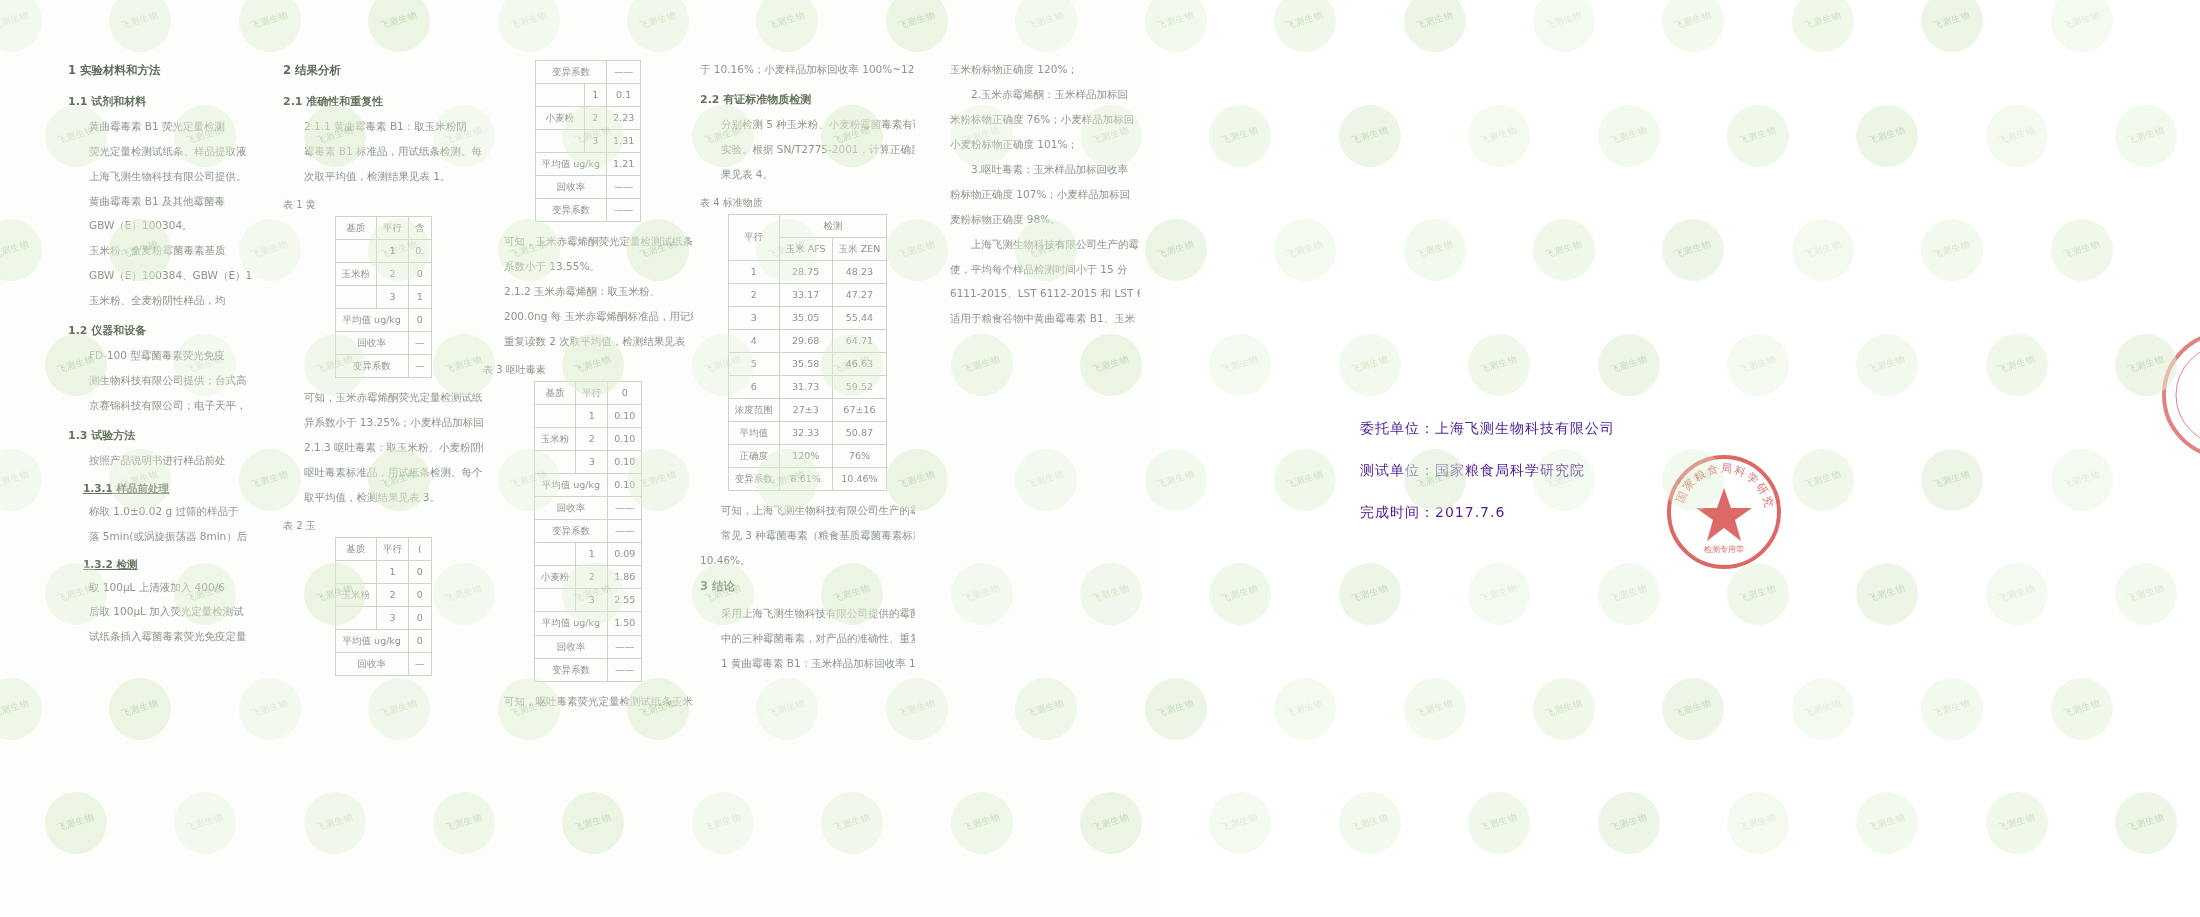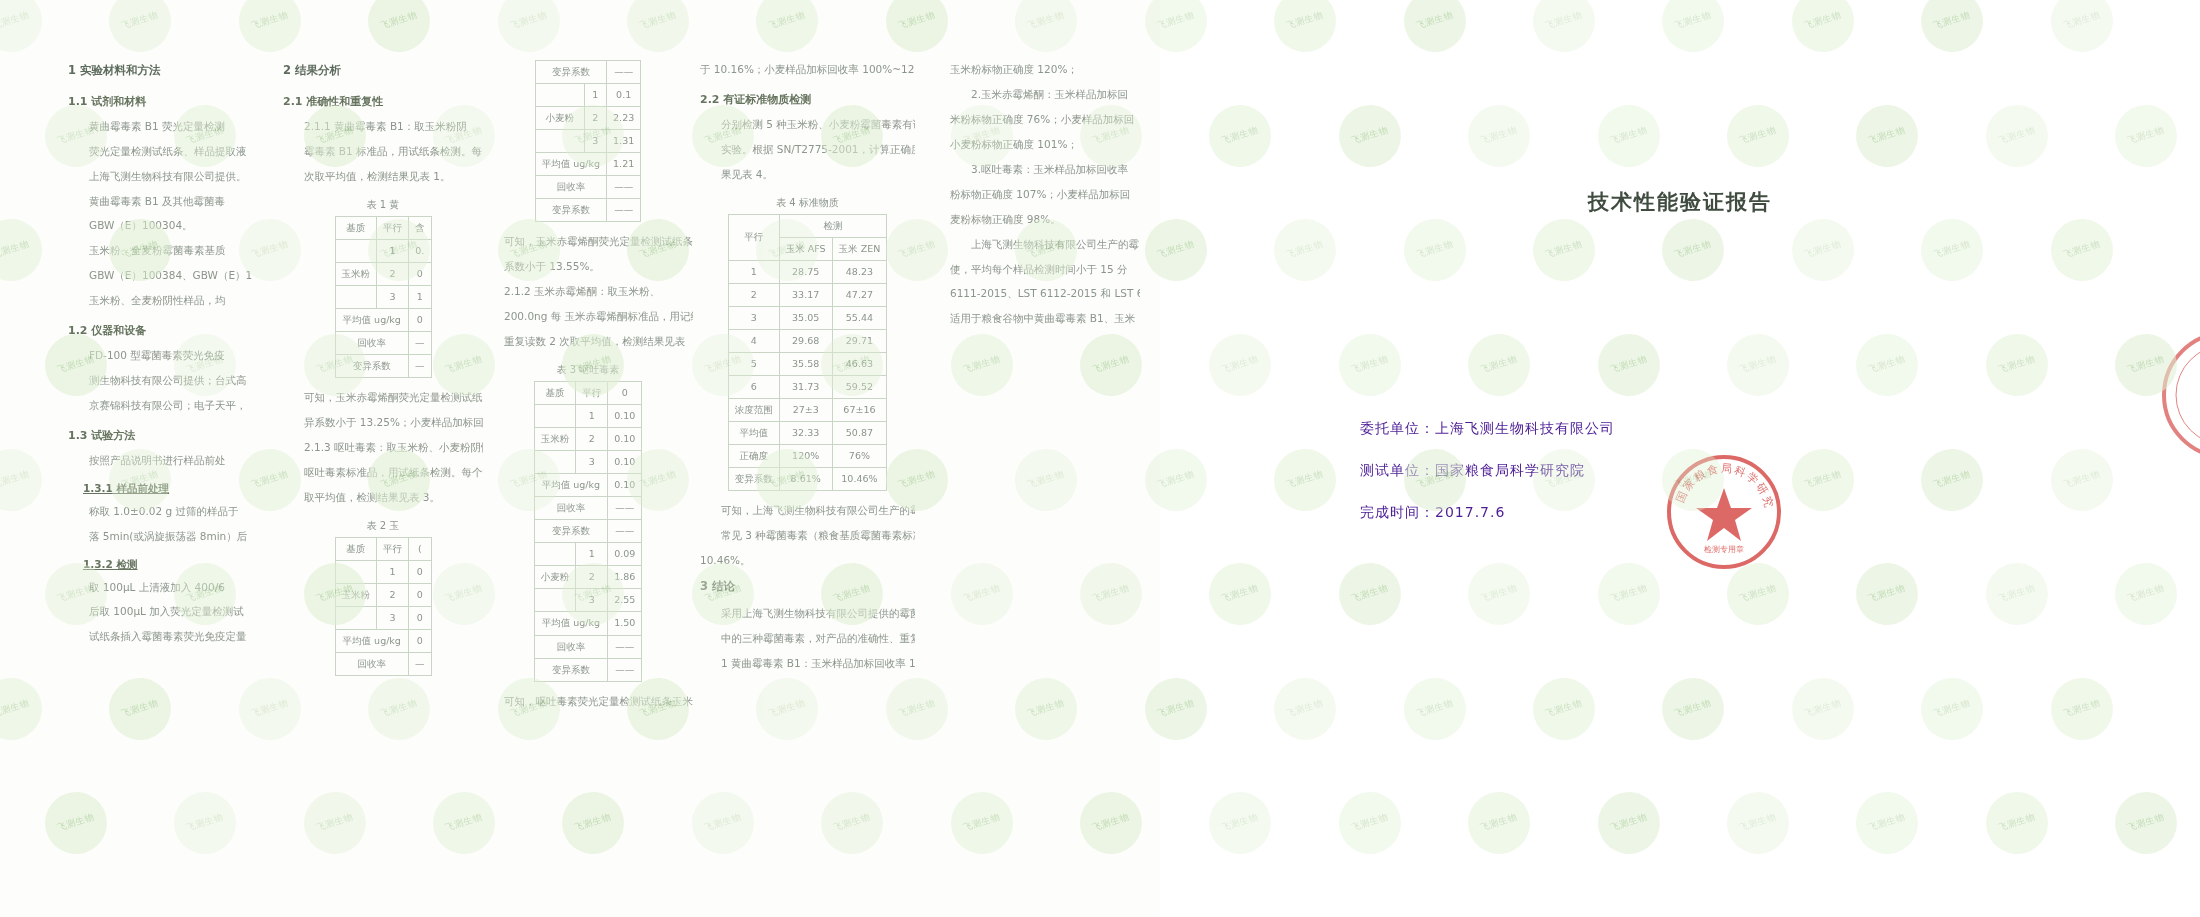--- a/index.html
+++ b/index.html
@@ -74,21 +74,21 @@
   .col p{
     margin:0 0 5px 0;
     text-indent:2em;
     color:#8b968b;
     white-space:nowrap;
     overflow:hidden;
   }
   .col p.noind{text-indent:0;}
   .tbl-cap{
     font-size:10px;
-    text-align:center;
+    text-align:left;
     margin:8px 0 2px 0;
     color:#8b968b;
   }
   table.doc{
     border-collapse:collapse;
     font-size:9.5px;
     color:#8b968b;
     margin:0 auto 10px auto;
   }
   table.doc td,table.doc th{
@@ -419,21 +419,21 @@
           <td>47.27</td>
         </tr>
         <tr>
           <td>3</td>
           <td>35.05</td>
           <td>55.44</td>
         </tr>
         <tr>
           <td>4</td>
           <td>29.68</td>
-          <td>29.71</td>
+          <td>64.71</td>
         </tr>
         <tr>
           <td>5</td>
           <td>35.58</td>
           <td>46.63</td>
         </tr>
         <tr>
           <td>6</td>
           <td>31.73</td>
           <td>59.52</td>
@@ -482,21 +482,20 @@
     <p class="noind">6111-2015、LST 6112-2015 和 LST 6</p>
     <p class="noind">适用于粮食谷物中黄曲霉毒素 B1、玉米</p>
   </div>
 
   <div class="clip" id="clip1"></div>
   <div class="clip" id="clip2"></div>
   <div class="clip" id="clip3"></div>
   <div class="clip" id="clip4"></div>
 
   <div id="titlepage">
-    <div class="sub-title">技术性能验证报告</div>
     <div class="meta" id="m1">委托单位：上海飞测生物科技有限公司</div>
     <div class="meta" id="m2">测试单位：国家粮食局科学研究院</div>
     <div class="meta" id="m3">完成时间：2017.7.6</div>
   </div>
 
   <svg id="stamp" viewBox="0 0 120 120">
     <circle cx="60" cy="60" r="55" fill="none" stroke="#d0302c" stroke-width="4"></circle>
     <polygon fill="#d0302c" points="60,36 67,56 88,56 71,68 77,89 60,76 43,89 49,68 32,56 53,56"></polygon>
     <path id="arcTop" d="M 18 62 A 42 42 0 0 1 102 62" fill="none"></path>
     <text fill="#d0302c" font-size="11" font-family="DejaVu Sans, sans-serif" letter-spacing="2">

